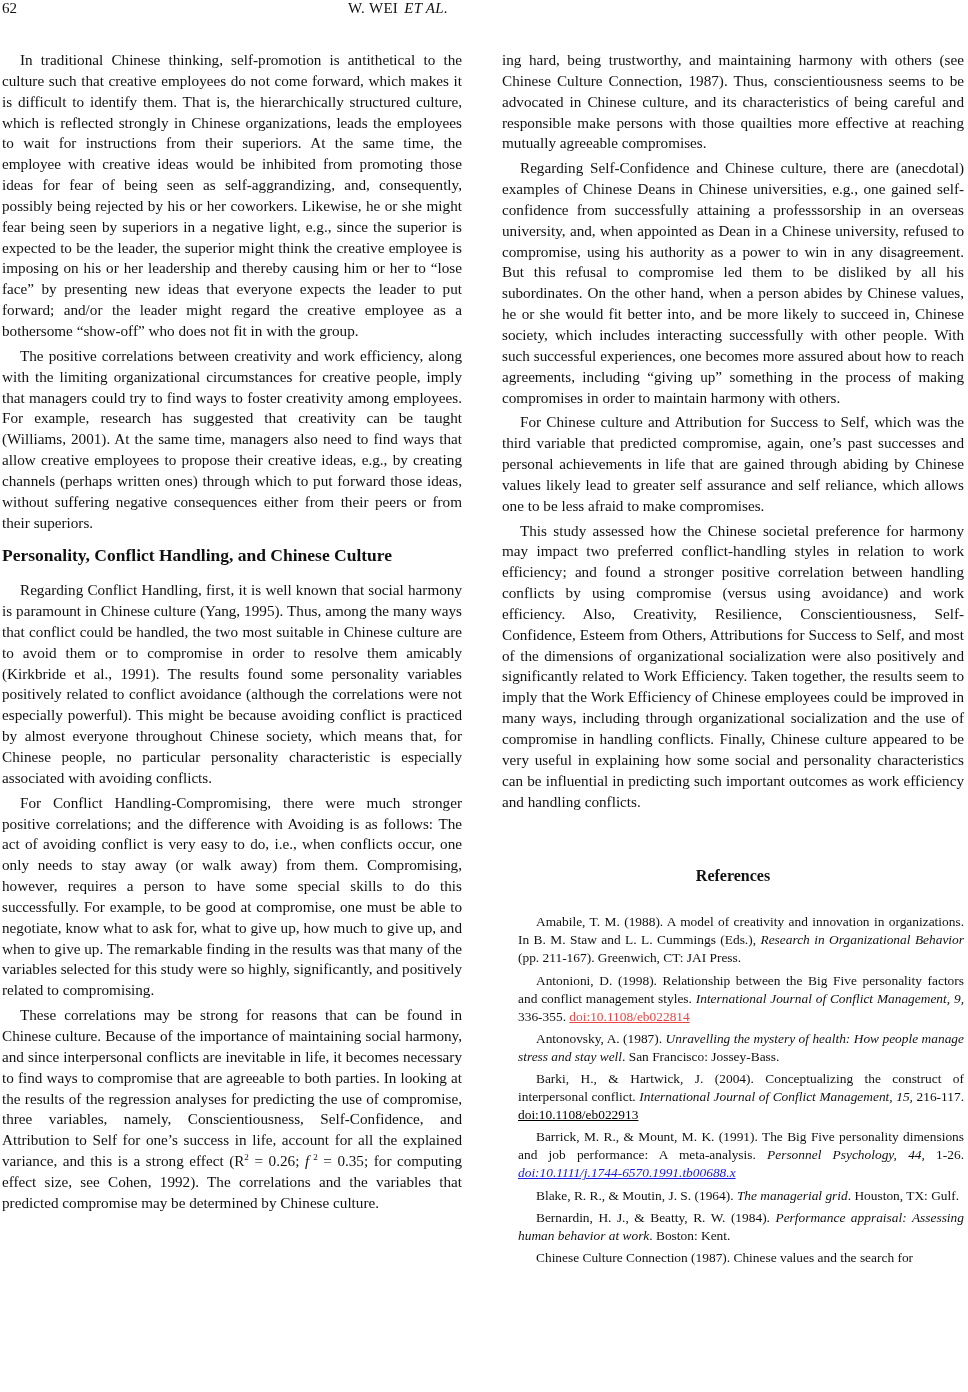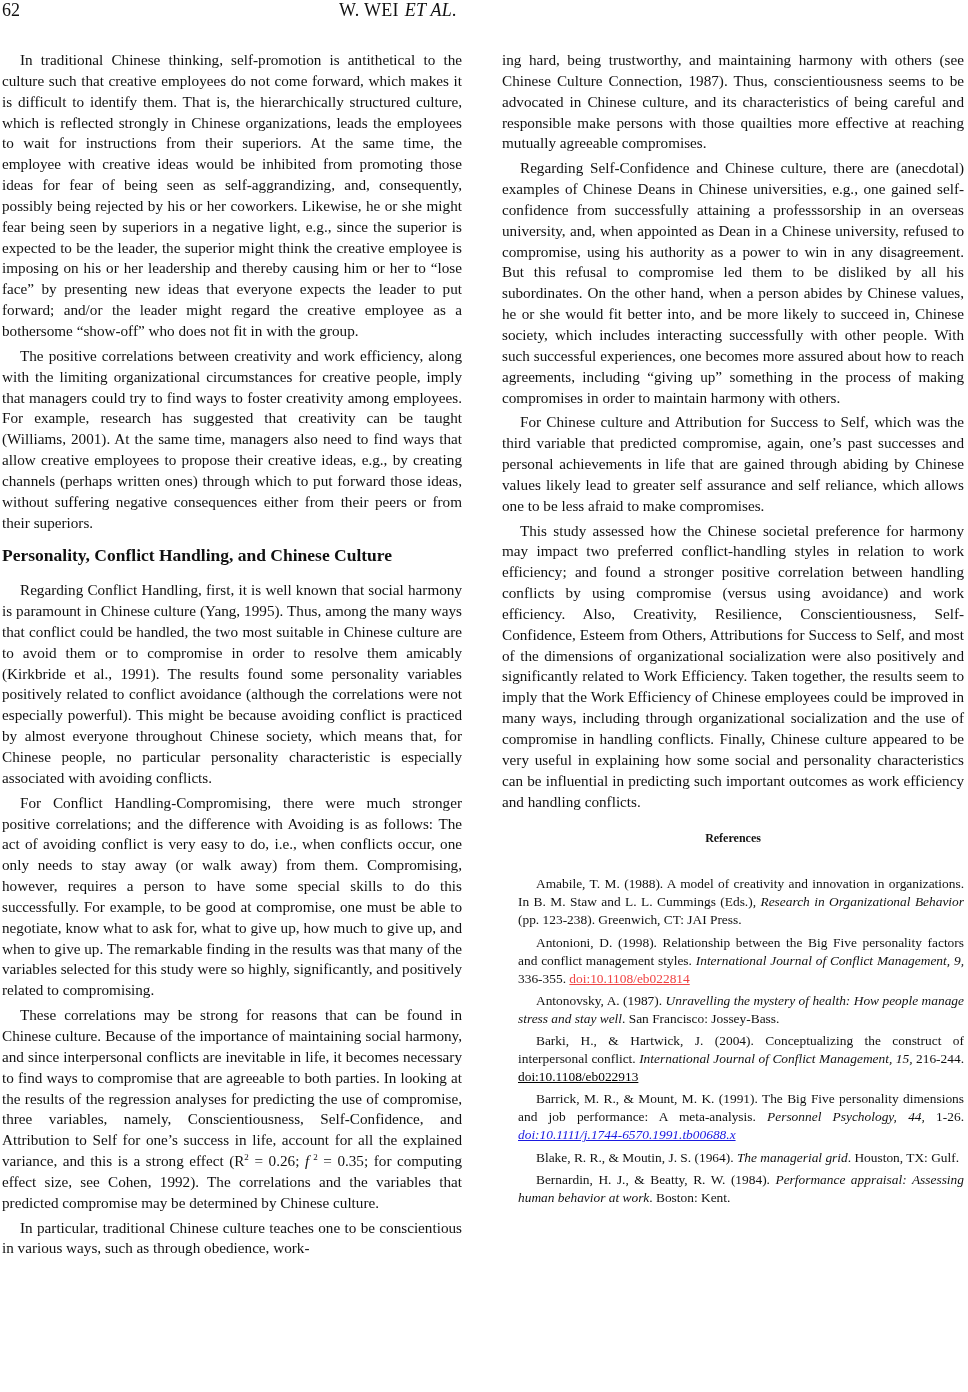--- a/index.html
+++ b/index.html
@@ -1,60 +1,60 @@
 <!DOCTYPE html>
 <html><head>
 <meta charset="utf-8">
 <style>
   html, body { margin: 0; padding: 0; background: #ffffff; }
   body {
     width: 968px; height: 1392px; position: relative; overflow: hidden;
     font-family: "Liberation Serif", serif; color: #111;
   }
-  .header { position: absolute; top: 0; left: 0; width: 968px; height: 20px; font-size: 18px; }
+  .header { position: absolute; top: 0; left: 0; width: 968px; height: 20px; font-size: 15px; }
   .page-num { position: absolute; left: 2px; top: 0; }
   .running-head { position: absolute; left: 0; width: 796px; text-align: center; top: 0; letter-spacing: 0.3px; }
   .running-head i { margin-left: 6px; }
   .col { position: absolute; top: 50px; font-size: 15.2px; line-height: 20.85px; text-align: justify; }
   .col.left { left: 2px; width: 460px; }
   .col.right { left: 502px; width: 462px; top: 50px; }
   .col p { margin: 0 0 4px 0; text-indent: 18px; hyphens: manual; }
   .col p.noindent { text-indent: 0; }
   h2.sec { font-family: "Liberation Serif", serif; font-weight: bold; font-size: 17.5px; margin: 12px 0 14px 0; text-align: left; }
-  h2.refs { font-weight: bold; font-size: 12px; text-align: center; margin: 16px 0 26px 0; font-family: Liberation Serif, serif; }
+  h2.refs { font-weight: bold; font-size: 16px; text-align: center; margin: 54px 0 26px 0; font-family: Liberation Serif, serif; }
   .ref { font-size: 13.4px; line-height: 18.1px; text-indent: -16px; padding-left: 16px; margin: 0 0 3px 0; text-align: justify; }
   .ref a { color: #1a1ae0; text-decoration: underline; }
   sup { font-size: 9px; vertical-align: 6px; line-height: 0; }
 </style>
 </head>
 <body>
 
 <div class="header">
   <span class="page-num">62</span>
   <span class="running-head"><span>W. WEI</span><i>ET   AL.</i></span>
 </div>
 
 <div class="col left">
   <p>In traditional Chinese thinking, self-promotion is antithetical to the culture such that creative employees do not come forward, which makes it is difficult to identify them. That is, the hierarchically structured culture, which is reflected strongly in Chinese organizations, leads the employees to wait for instructions from their superiors. At the same time, the employee with creative ideas would be inhibited from promoting those ideas for fear of being seen as self-aggrandizing, and, consequently, possibly being rejected by his or her coworkers. Likewise, he or she might fear being seen by superiors in a negative light, e.g., since the superior is expected to be the leader, the superior might think the creative employee is imposing on his or her leadership and thereby causing him or her to “lose face” by presenting new ideas that everyone expects the leader to put forward; and/or the leader might regard the creative employee as a bothersome “show-off” who does not fit in with the group.</p>
   <p>The positive correlations between creativity and work efficiency, along with the limiting organizational circumstances for creative people, imply that managers could try to find ways to foster creativity among employees. For example, research has suggested that creativity can be taught (Williams, 2001). At the same time, managers also need to find ways that allow creative employees to propose their creative ideas, e.g., by creating channels (perhaps written ones) through which to put forward those ideas, without suffering negative consequences either from their peers or from their superiors.</p>
   <h2 class="sec">Personality, Conflict Handling, and Chinese Culture</h2>
   <p>Regarding Conflict Handling, first, it is well known that social harmony is paramount in Chinese culture (Yang, 1995). Thus, among the many ways that conflict could be handled, the two most suitable in Chinese culture are to avoid them or to compromise in order to resolve them amicably (Kirkbride et al., 1991). The results found some personality variables positively related to conflict avoidance (although the correlations were not especially powerful). This might be because avoiding conflict is practiced by almost everyone throughout Chinese society, which means that, for Chinese people, no particular personality characteristic is especially associated with avoiding conflicts.</p>
   <p>For Conflict Handling-Compromising, there were much stronger positive correlations; and the difference with Avoiding is as follows: The act of avoiding conflict is very easy to do, i.e., when conflicts occur, one only needs to stay away (or walk away) from them. Compromising, however, requires a person to have some special skills to do this successfully. For example, to be good at compromise, one must be able to negotiate, know what to ask for, what to give up, how much to give up, and when to give up. The remarkable finding in the results was that many of the variables selected for this study were so highly, significantly, and positively related to compromising.</p>
   <p><span>These correlations may be strong for reasons that can be found in Chinese culture. Because of the importance of maintaining social harmony, and since interpersonal conflicts are inevitable in life, it becomes necessary to find ways to compromise that are agreeable to both parties. In looking at the results of the regression analyses for predicting the use of compromise, three variables, namely, Conscientiousness, Self-Confidence, and Attribution to Self for one’s success in life, account for all the explained variance, and this is a strong effect (R</span><sup>2</sup><span> = 0.26; </span><i>f</i><sup> 2</sup><span> = 0.35; for computing effect size, see Cohen, 1992). The correlations and the variables that predicted compromise may be determined by Chinese culture.</span></p>
-  <p>In particular, traditional Chinese culture teaches one to be conscientious in various ways, such as through obedience, work-</p>
 </div>
 
 <div class="col right">
   <p class="noindent">ing hard, being trustworthy, and maintaining harmony with others (see Chinese Culture Connection, 1987). Thus, conscientiousness seems to be advocated in Chinese culture, and its characteristics of being careful and responsible make persons with those quailties more effective at reaching mutually agreeable compromises.</p>
   <p>Regarding Self-Confidence and Chinese culture, there are (anecdotal) examples of Chinese Deans in Chinese universities, e.g., one gained self-confidence from successfully attaining a professsorship in an overseas university, and, when appointed as Dean in a Chinese university, refused to compromise, using his authority as a power to win in any disagreement. But this refusal to compromise led them to be disliked by all his subordinates. On the other hand, when a person abides by Chinese values, he or she would fit better into, and be more likely to succeed in, Chinese society, which includes interacting successfully with other people. With such successful experiences, one becomes more assured about how to reach agreements, including “giving up” something in the process of making compromises in order to maintain harmony with others.</p>
   <p>For Chinese culture and Attribution for Success to Self, which was the third variable that predicted compromise, again, one’s past successes and personal achievements in life that are gained through abiding by Chinese values likely lead to greater self assurance and self reliance, which allows one to be less afraid to make compromises.</p>
   <p>This study assessed how the Chinese societal preference for harmony may impact two preferred conflict-handling styles in relation to work efficiency; and found a stronger positive correlation between handling conflicts by using compromise (versus using avoidance) and work efficiency. Also, Creativity, Resilience, Conscientiousness, Self-Confidence, Esteem from Others, Attributions for Success to Self, and most of the dimensions of organizational socialization were also positively and significantly related to Work Efficiency. Taken together, the results seem to imply that the Work Efficiency of Chinese employees could be improved in many ways, including through organizational socialization and the use of compromise in handling conflicts. Finally, Chinese culture appeared to be very useful in explaining how some social and personality characteristics can be influential in predicting such important outcomes as work efficiency and handling conflicts.</p>
   <h2 class="refs">References</h2>
   <div id="ref-list">
-      <p class="ref"><span>Amabile, T. M. (1988). A model of creativity and innovation in organizations. In B. M. Staw and L. L. Cummings (Eds.), </span><i>Research in Organizational Behavior</i><span> (pp. 123-238). Greenwich, CT: JAI Press.</span></p>
+      <p class="ref"><span>Amabile, T. M. (1988). A model of creativity and innovation in organizations. In B. M. Staw and L. L. Cummings (Eds.), </span><i>Research in Organizational Behavior</i><span> (pp. 211-167). Greenwich, CT: JAI Press.</span></p>
       <p class="ref"><span>Antonioni, D. (1998). Relationship between the Big Five personality factors and conflict management styles. </span><i>International Journal of Conflict Management, 9,</i><span> 336-355. </span><a href="#" style="color: #ef4444;">doi:10.1108/eb022814</a></p>
       <p class="ref"><span>Antonovsky, A. (1987). </span><i>Unravelling the mystery of health: How people manage stress and stay well</i><span>. San Francisco: Jossey-Bass.</span></p>
-      <p class="ref"><span>Barki, H., &amp; Hartwick, J. (2004). Conceptualizing the construct of interpersonal conflict. </span><i>International Journal of Conflict Management, 15,</i><span> 216-244. </span><a href="#" style="color: #000000; margin-top: 9px;">doi:10.1108/eb022913</a></p>
+      <p class="ref"><span>Barki, H., &amp; Hartwick, J. (2004). Conceptualizing the construct of interpersonal conflict. </span><i>International Journal of Conflict Management, 15,</i><span> 216-117. </span><a href="#" style="color: #000000; margin-top: 9px;">doi:10.1108/eb022913</a></p>
       <p class="ref"><span>Barrick, M. R., &amp; Mount, M. K. (1991). The Big Five personality dimensions and job performance: A meta-analysis. </span><i>Personnel Psychology, 44,</i><span> 1-26. </span><a href="#" style="color: rgb(26, 26, 224); font-style: italic;">doi:10.1111/j.1744-6570.1991.tb00688.x</a></p>
       <p class="ref"><span>Blake, R. R., &amp; Moutin, J. S. (1964). </span><i>The managerial grid</i><span>. Houston, TX: Gulf.</span></p>
       <p class="ref"><span>Bernardin, H. J., &amp; Beatty, R. W. (1984). </span><i>Performance appraisal: Assessing human behavior at work</i><span>. Boston: Kent.</span></p>
+      <p class="ref"><span>Chinese Culture Connection (1987). Chinese values and the search for</span></p>
     </div>
 </div>
 
 </body></html>

